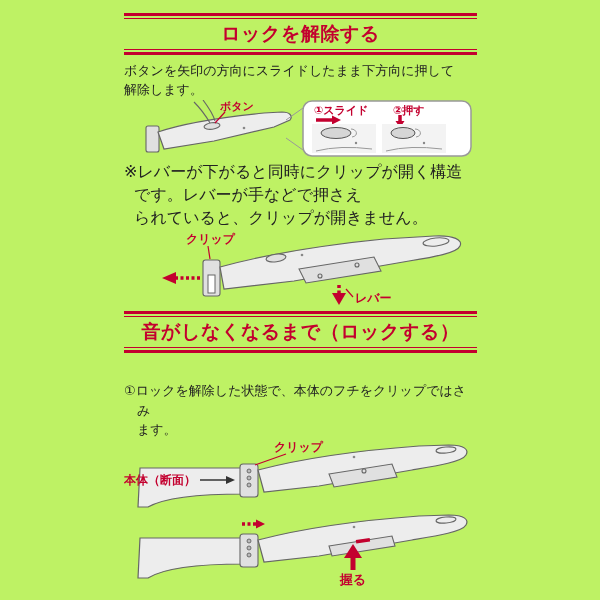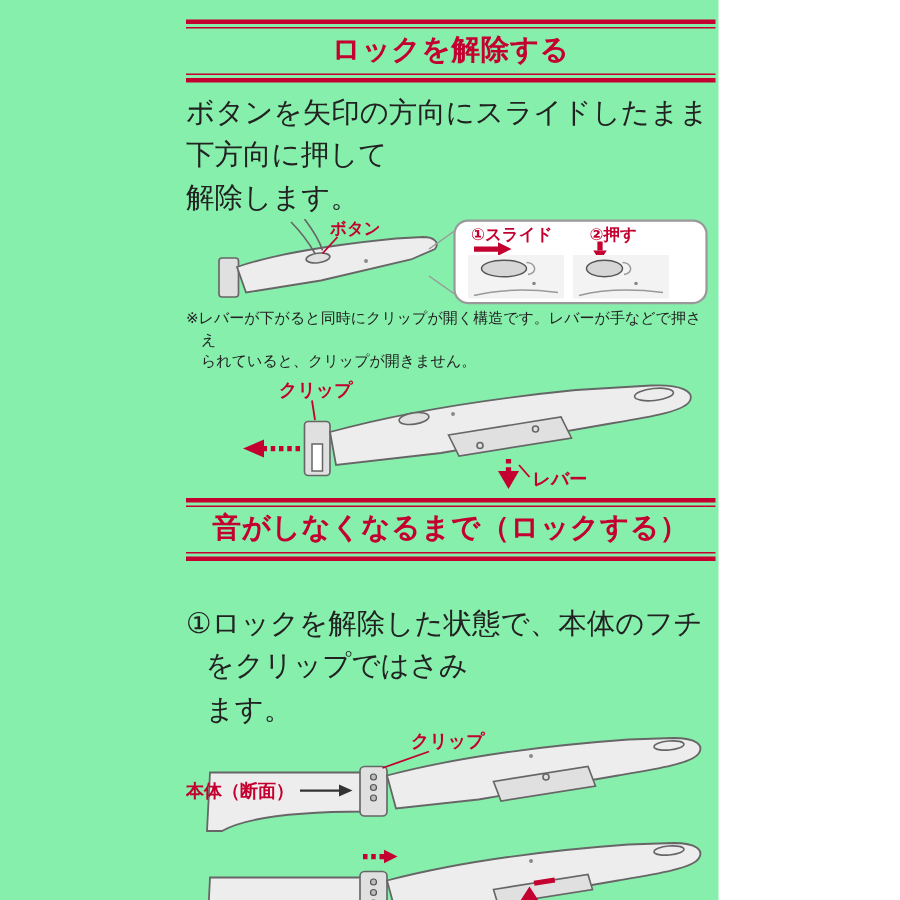--- a/index.html
+++ b/index.html
@@ -6,32 +6,32 @@
     --red:#c3002f;
     --ink:#222222;
     --line:#666666;
     --fill:#ededed;
     --panel:#f3f3f3;
     --boxbg:#ebebeb;
   }
   *{margin:0;padding:0;box-sizing:border-box;}
   html,body{background:#ffffff;}
   body{font-family:"DejaVu Sans","Liberation Sans",sans-serif;color:var(--ink);}
-  .page{position:relative;width:479px;height:600px;background:#86efac;overflow:hidden;text-decoration:underline;}
+  .page{position:relative;width:600px;height:600px;background:#bef264;overflow:hidden;text-decoration:underline;}
   .col{position:absolute;left:124px;top:13px;width:353px;}
 
   
   .sec-title{border-top:3px solid var(--red);border-bottom:3px solid var(--red);padding:2px 0;}
   .sec-title-inner{border-top:1px solid var(--red);border-bottom:1px solid var(--red);
     padding:3px 0;text-align:center;font-size:19px;font-weight:bold;color:var(--red);
     line-height:1.25;letter-spacing:0.5px;}
 
-  .body-text{font-size:19px;line-height:1.5;white-space:pre-line;margin-top:6px;}
+  .body-text{font-size:13px;line-height:1.5;white-space:pre-line;margin-top:6px;}
   .hang{padding-left:13px;text-indent:-13px;margin-top:28px;}
-  .note-text{font-size:10px;line-height:1.45;white-space:pre-line;margin-top:2px;
+  .note-text{font-size:16px;line-height:1.45;white-space:pre-line;margin-top:2px;
     padding-left:10px;text-indent:-10px;}
 
   .diag{display:block;}
 
   
   .s-fill{fill:var(--fill);stroke:var(--line);stroke-width:1.2;}
   .s-fill2{fill:#e0e0e0;stroke:var(--line);stroke-width:1.1;}
   .s-line{fill:none;stroke:var(--line);stroke-width:1.1;}
   .s-thin{fill:none;stroke:#999999;stroke-width:1;}
   .red-lbl{fill:var(--red);font-weight:bold;font-size:12px;font-family:"DejaVu Sans","Liberation Sans",sans-serif;}

